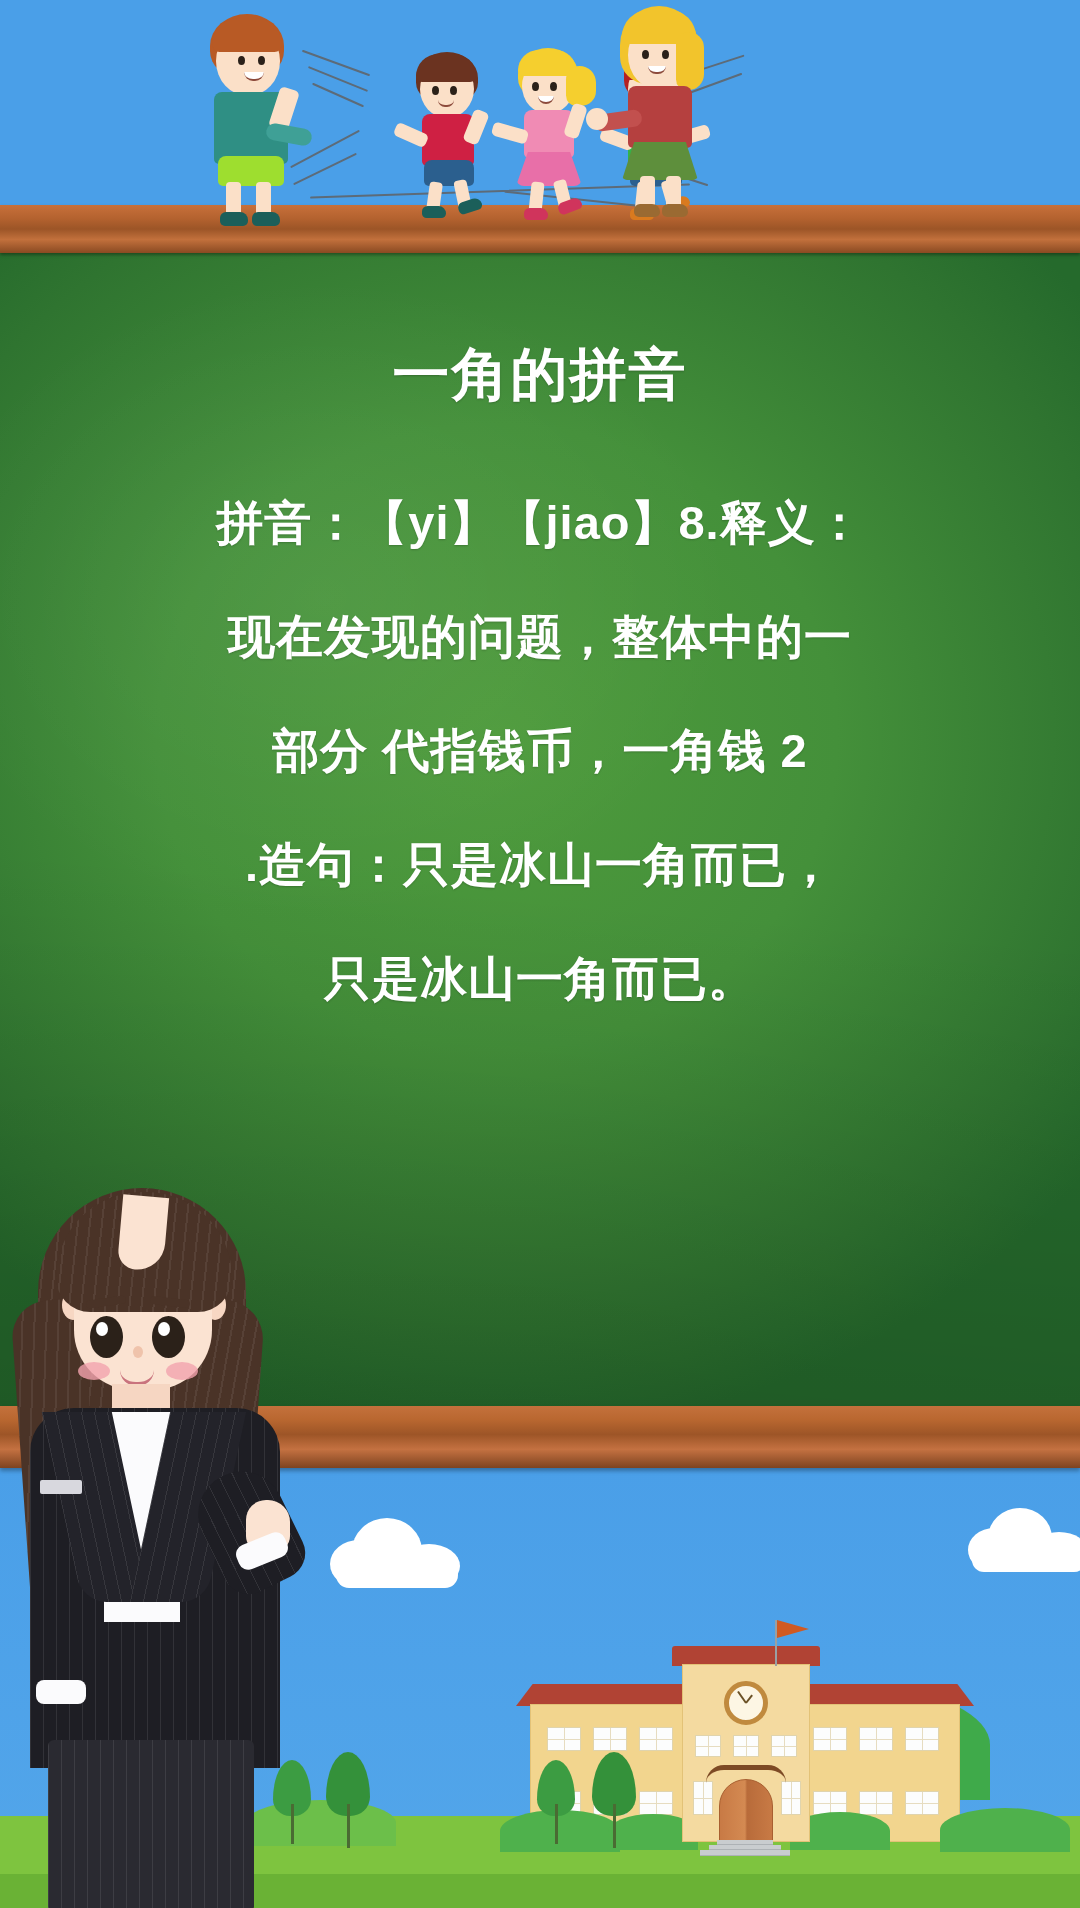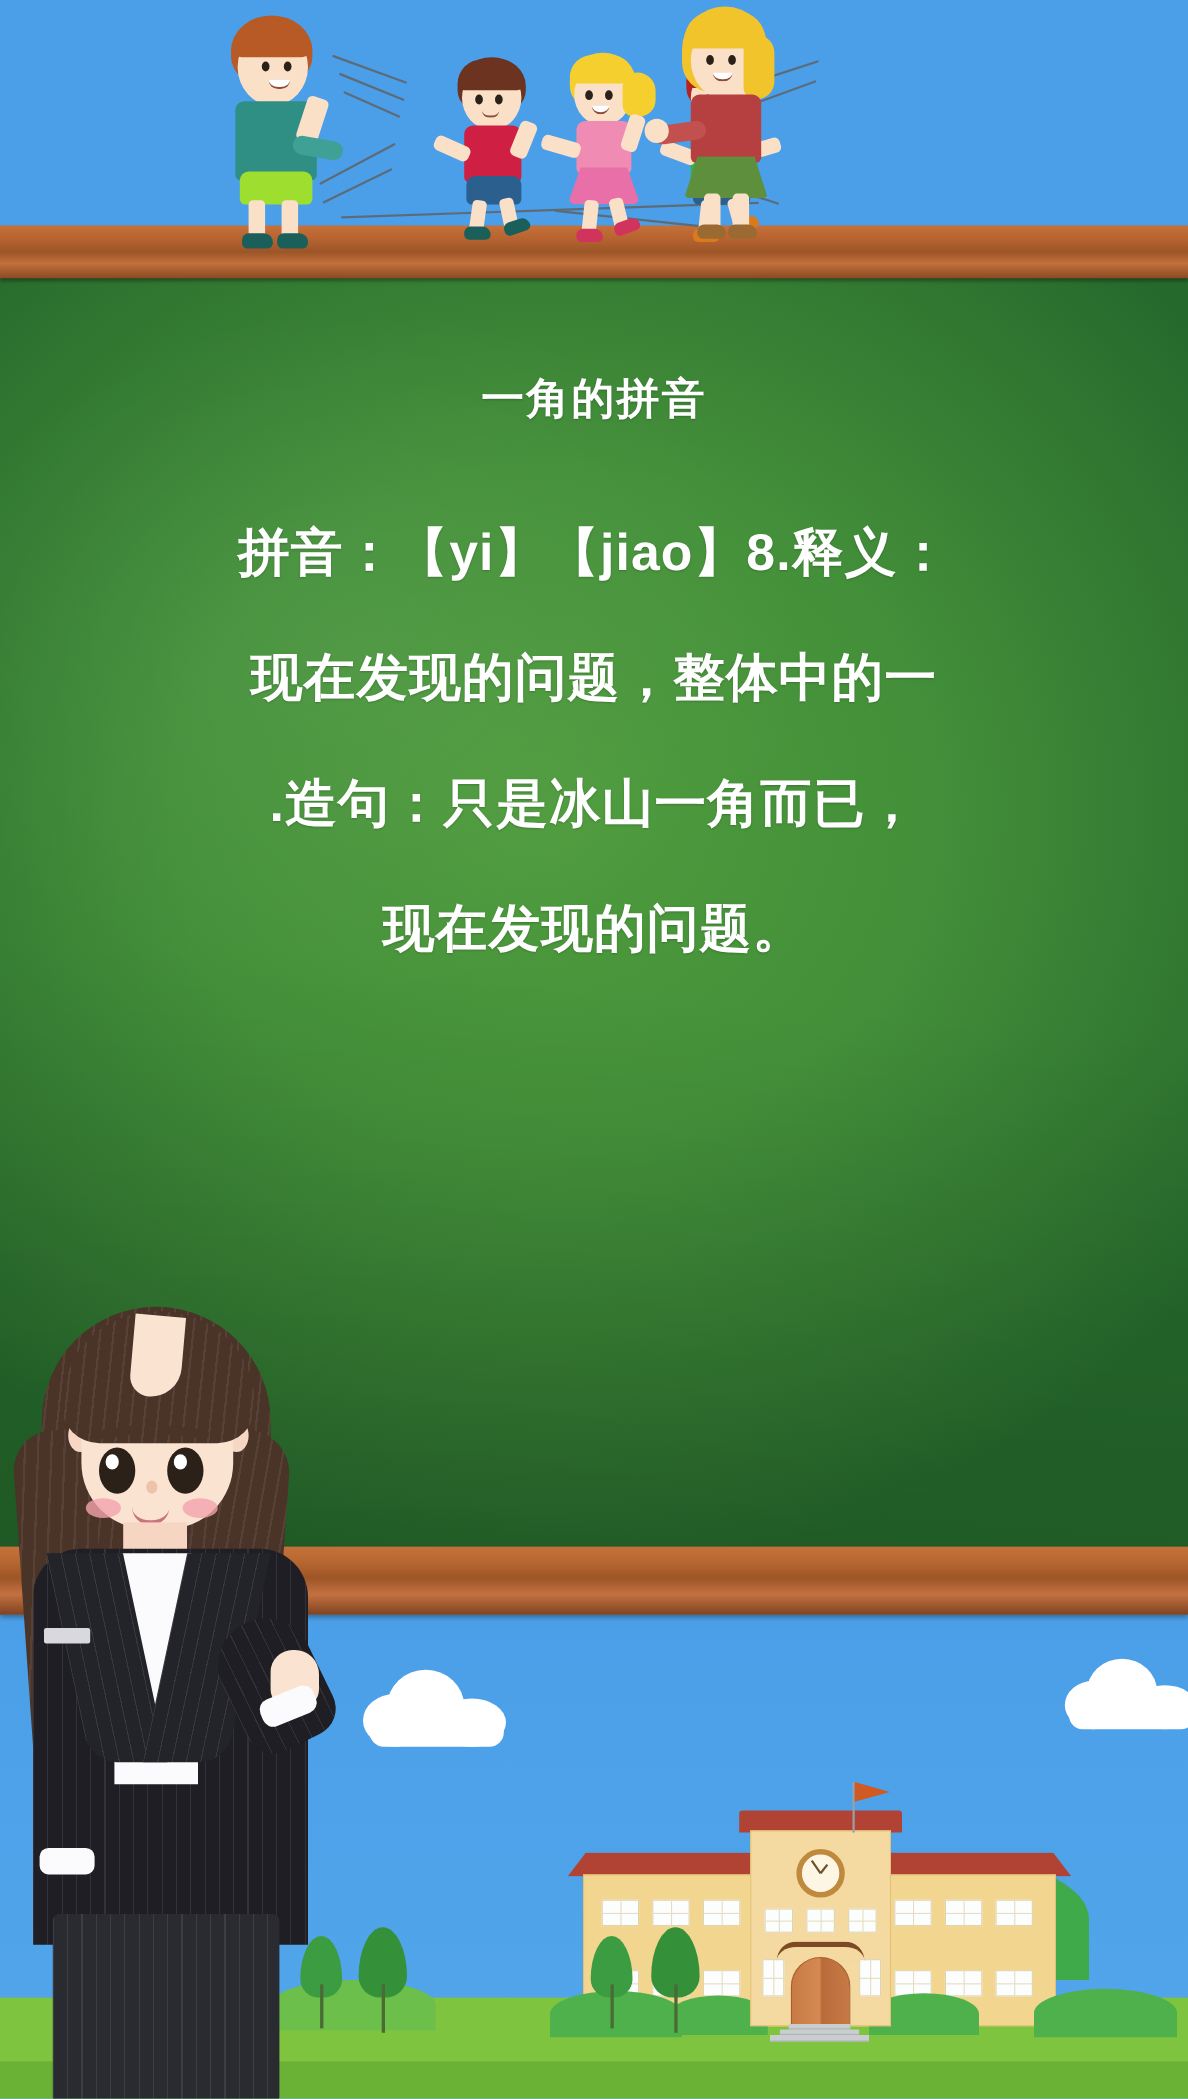--- a/index.html
+++ b/index.html
@@ -55,21 +55,21 @@
   
   .board-text {
     position: absolute; left: 0; top: 250px;
     width: 1080px; height: 1160px;
     z-index: 5;
     padding: 90px 110px 0 110px;
     text-align: center;
     color: #ffffff;
   }
   .title {
-    font-size: 39px;
+    font-size: 57px;
     font-weight: 700;
     letter-spacing: 2px;
     line-height: 1.2;
     margin-bottom: 58px;
     text-shadow: 0 1px 2px rgba(0,0,0,.22);
   }
   .body-line {
     font-size: 47px;
     font-weight: 700;
     line-height: 114px;
@@ -431,22 +431,23 @@
   <div class="board-frame-top"></div>
   <div class="board">
     <div class="board-sheen"></div>
   </div>
   <div class="board-frame-bottom"></div>
 
   <div class="board-text">
     <div class="title">一角的拼音</div>
     <div class="body-line">拼音：【yi】【jiao】8.释义：</div>
     <div class="body-line">现在发现的问题，整体中的一</div>
+    <div class="body-line">部分 代指钱币，一角钱 2</div>
     <div class="body-line">.造句：只是冰山一角而已，</div>
-    <div class="body-line">现在发现的问题。</div>
+    <div class="body-line">只是冰山一角而已。</div>
   </div>
 
   <div class="scene-bottom">
 
     <div class="cloud" style="left:330px; top:52px; width:140px; height:70px;">
       <i style="left:22px; top:0px; width:70px; height:66px;"></i>
       <i style="left:0px; top:22px; width:58px; height:48px;"></i>
       <i style="left:68px; top:26px; width:62px; height:44px;"></i>
       <b style="left:6px; top:44px; width:122px; height:26px; border-radius:14px;"></b>
     </div>

